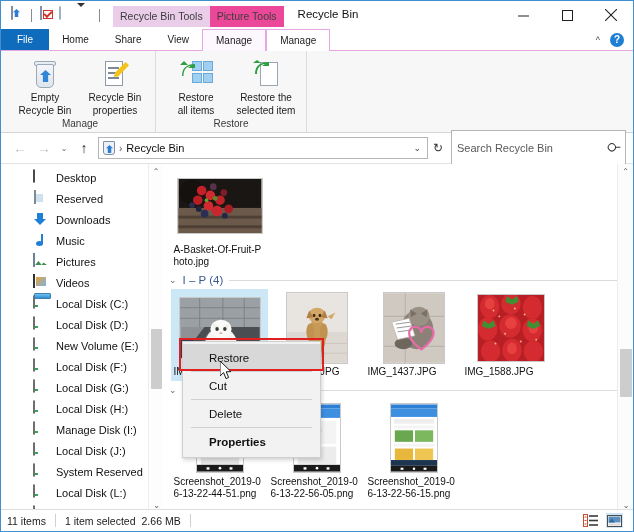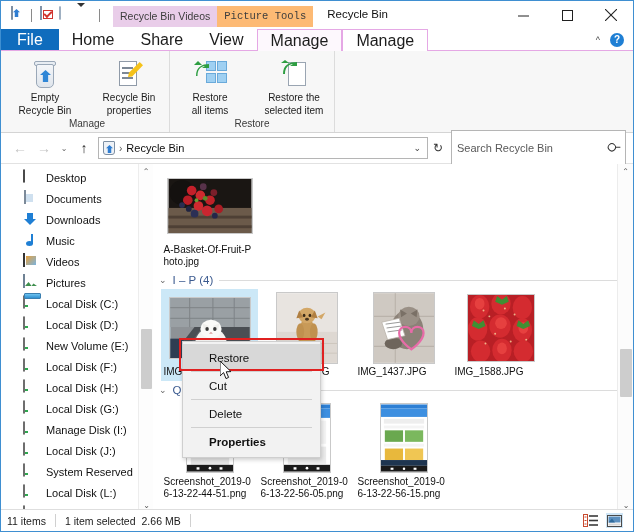--- a/index.html
+++ b/index.html
@@ -75,21 +75,21 @@
 
   .tabs-overlay {
     display:flex; align-items:flex-start; height:28px; margin-left:4px;
   }
   .ctx-tab {
     height:21px; line-height:21px;
     padding:0 7px; font-size:10.5px; color:#3d3d3d;
     margin-top:5px; white-space:nowrap;
   }
   .ctx-purple { background:#e9cde9; }
-  .ctx-yellow { background:#fdba74;font-family:Liberation Mono, monospace; }
+  .ctx-yellow { background:#ec4899; }
 
   .win-title {
     font-size:11.5px; color:#111; margin-left:14px; margin-top:7px; white-space:nowrap;
   }
   .win-ctrls {
     position:absolute; right:0; top:0; display:flex; height:28px;
   }
   .win-btn {
     width:44px; height:28px; display:flex; align-items:center; justify-content:center;
     font-size:13px; color:#202020;
@@ -97,21 +97,21 @@
   .win-btn svg { display:block; }
 
   
   .tabrow {
     position:relative; height:22px; display:flex; align-items:stretch;
     background:#ffffff;
     border-bottom:1px solid #e5a8e5;
   }
   .tab {
     padding:0 13px; display:flex; align-items:center; justify-content:center;
-    font-size:16px; color:#1c1c1c; white-space:nowrap;
+    font-size:10px; color:#1c1c1c; white-space:nowrap;
   }
   .tab.file { background:#0f6cbd; color:#ffffff; padding:0 16px; }
   .tab.active-purple {
     background:#fdf8fd;
     border-left:1px solid #e5a8e5; border-right:1px solid #e5a8e5; border-top:1px solid #e5a8e5;
     margin-bottom:-1px;
   }
   .tab.manage2 { background:#ffffff; border-left:1px solid #e5a8e5; border-right:1px solid #e5a8e5; border-top:1px solid #e5a8e5; margin-bottom:-1px;}
   .tabrow-right {
     margin-left:auto; display:flex; align-items:center; gap:10px; padding-right:9px;
@@ -122,21 +122,21 @@
     font-size:10px; display:flex;align-items:center;justify-content:center;
     font-weight:bold;
   }
 
   
   .ribbon {
     height:82px; background:#f7f7f7; border-bottom:1px solid #d4d4d4;
     display:flex; align-items:stretch; padding-left:4px;
   }
   .rgroup { display:flex; flex-direction:column; align-items:center; border-right:1px solid #dcdcdc; padding:0 6px;}
-  .rgroup-items { display:flex; flex:1; align-items:center; padding-top:6px; gap:16px;}
+  .rgroup-items { display:flex; flex:1; align-items:center; padding-top:6px; gap:2px;}
   .rgroup-label { font-size:10px; color:#3a3a3a; padding-bottom:3px; }
   .rbtn {
     width:68px; display:flex; flex-direction:column; align-items:center; gap:2px;
     padding:2px 1px; cursor:default;
   }
   .rbtn-lbl { font-size:10px; line-height:11px; text-align:center; color:#1c1c1c; }
   .rbig-bin {
     width:26px;height:30px;position:relative; margin-bottom:1px;
   }
   .rbig-bin .body{
@@ -211,21 +211,21 @@
   .addr-caret { font-size:9px; color:#444; padding-right:2px;}
   .refresh-btn { width:20px;height:22px;display:flex;align-items:center;justify-content:center;font-size:12px;color:#333;}
   .search-box {
     width:175px; height:36px; border:1px solid #b5b5b5; background:#fff;
     display:flex; align-items:center; padding:0 5px; margin-left:3px;
   }
   .search-ph { flex:1; font-size:11px; color:#595959; }
   .search-ico { font-size:11px; color:#333; transform:rotate(-45deg); }
 
   
-  .content { display:flex; height:349px; border-top:1px solid #e2e2e2; }
+  .content { display:flex; height:349px; border-top:1px solid #e2e2e2;padding-left:10px; }
 
   .sidebar {
     width:152px; position:relative; background:#ffffff; overflow:hidden;
     padding-top:3px;
   }
   .nav-item {
     display:flex; align-items:center; gap:7px; height:21px; padding-left:22px;
     font-size:11px; color:#111; white-space:nowrap;
   }
   .nav-ico { width:16px; height:15px; flex:none; position:relative; }
@@ -326,21 +326,21 @@
     <div class="qat">
       <span class="qat-icon"><span class="ico-bin"></span></span>
       <span class="qat-sep"></span>
       <span class="qat-icon"><span class="ico-props"></span></span>
       <span class="qat-icon"><span class="ico-folder"></span></span>
       <span class="qat-icon"><span class="ico-caret-dn"></span></span>
       <span class="qat-sep"></span>
     </div>
 
     <div class="tabs-overlay">
-      <div class="ctx-tab ctx-purple">Recycle Bin Videos</div>
+      <div class="ctx-tab ctx-purple">Recycle Bin Tools</div>
       <div class="ctx-tab ctx-yellow">Picture Tools</div>
     </div>
 
     <div class="win-title">Recycle Bin</div>
 
     <div class="win-ctrls">
       <div class="win-btn">
         <svg width="11" height="11" viewBox="0 0 11 11">
             <line x1="0" y1="6" x2="11" y2="6" stroke="#202020" stroke-width="1"></line>
           </svg>
@@ -459,61 +459,61 @@
   <div class="content">
 
     <div class="sidebar">
       <div>
         <div class="nav-item">
             <span class="nav-ico"><span class="ico-desktop"></span></span>
             <span>Desktop</span>
           </div>
         <div class="nav-item">
             <span class="nav-ico"><span class="ico-doc"></span></span>
-            <span>Documents</span>
+            <span>Reserved</span>
           </div>
         <div class="nav-item">
             <span class="nav-ico ico-dl"></span>
             <span>Downloads</span>
           </div>
         <div class="nav-item">
             <span class="nav-ico ico-music"></span>
             <span>Music</span>
           </div>
         <div class="nav-item">
+            <span class="nav-ico"><span class="ico-pic"></span></span>
+            <span>Pictures</span>
+          </div>
+        <div class="nav-item">
             <span class="nav-ico"><span class="ico-vid"></span></span>
             <span>Videos</span>
           </div>
         <div class="nav-item">
-            <span class="nav-ico"><span class="ico-pic"></span></span>
-            <span>Pictures</span>
-          </div>
-        <div class="nav-item">
             <span class="nav-ico"><span class="ico-drive c"></span></span>
             <span>Local Disk (C:)</span>
           </div>
         <div class="nav-item">
             <span class="nav-ico"><span class="ico-drive"></span></span>
             <span>Local Disk (D:)</span>
           </div>
         <div class="nav-item">
             <span class="nav-ico"><span class="ico-drive"></span></span>
             <span>New Volume (E:)</span>
           </div>
         <div class="nav-item">
             <span class="nav-ico"><span class="ico-drive"></span></span>
             <span>Local Disk (F:)</span>
           </div>
         <div class="nav-item">
             <span class="nav-ico"><span class="ico-drive"></span></span>
+            <span>Local Disk (G:)</span>
+          </div>
+        <div class="nav-item">
+            <span class="nav-ico"><span class="ico-drive"></span></span>
             <span>Local Disk (H:)</span>
-          </div>
-        <div class="nav-item">
-            <span class="nav-ico"><span class="ico-drive"></span></span>
-            <span>Local Disk (G:)</span>
           </div>
         <div class="nav-item">
             <span class="nav-ico"><span class="ico-drive"></span></span>
             <span>Manage Disk (I:)</span>
           </div>
         <div class="nav-item">
             <span class="nav-ico"><span class="ico-drive"></span></span>
             <span>Local Disk (J:)</span>
           </div>
         <div class="nav-item">

